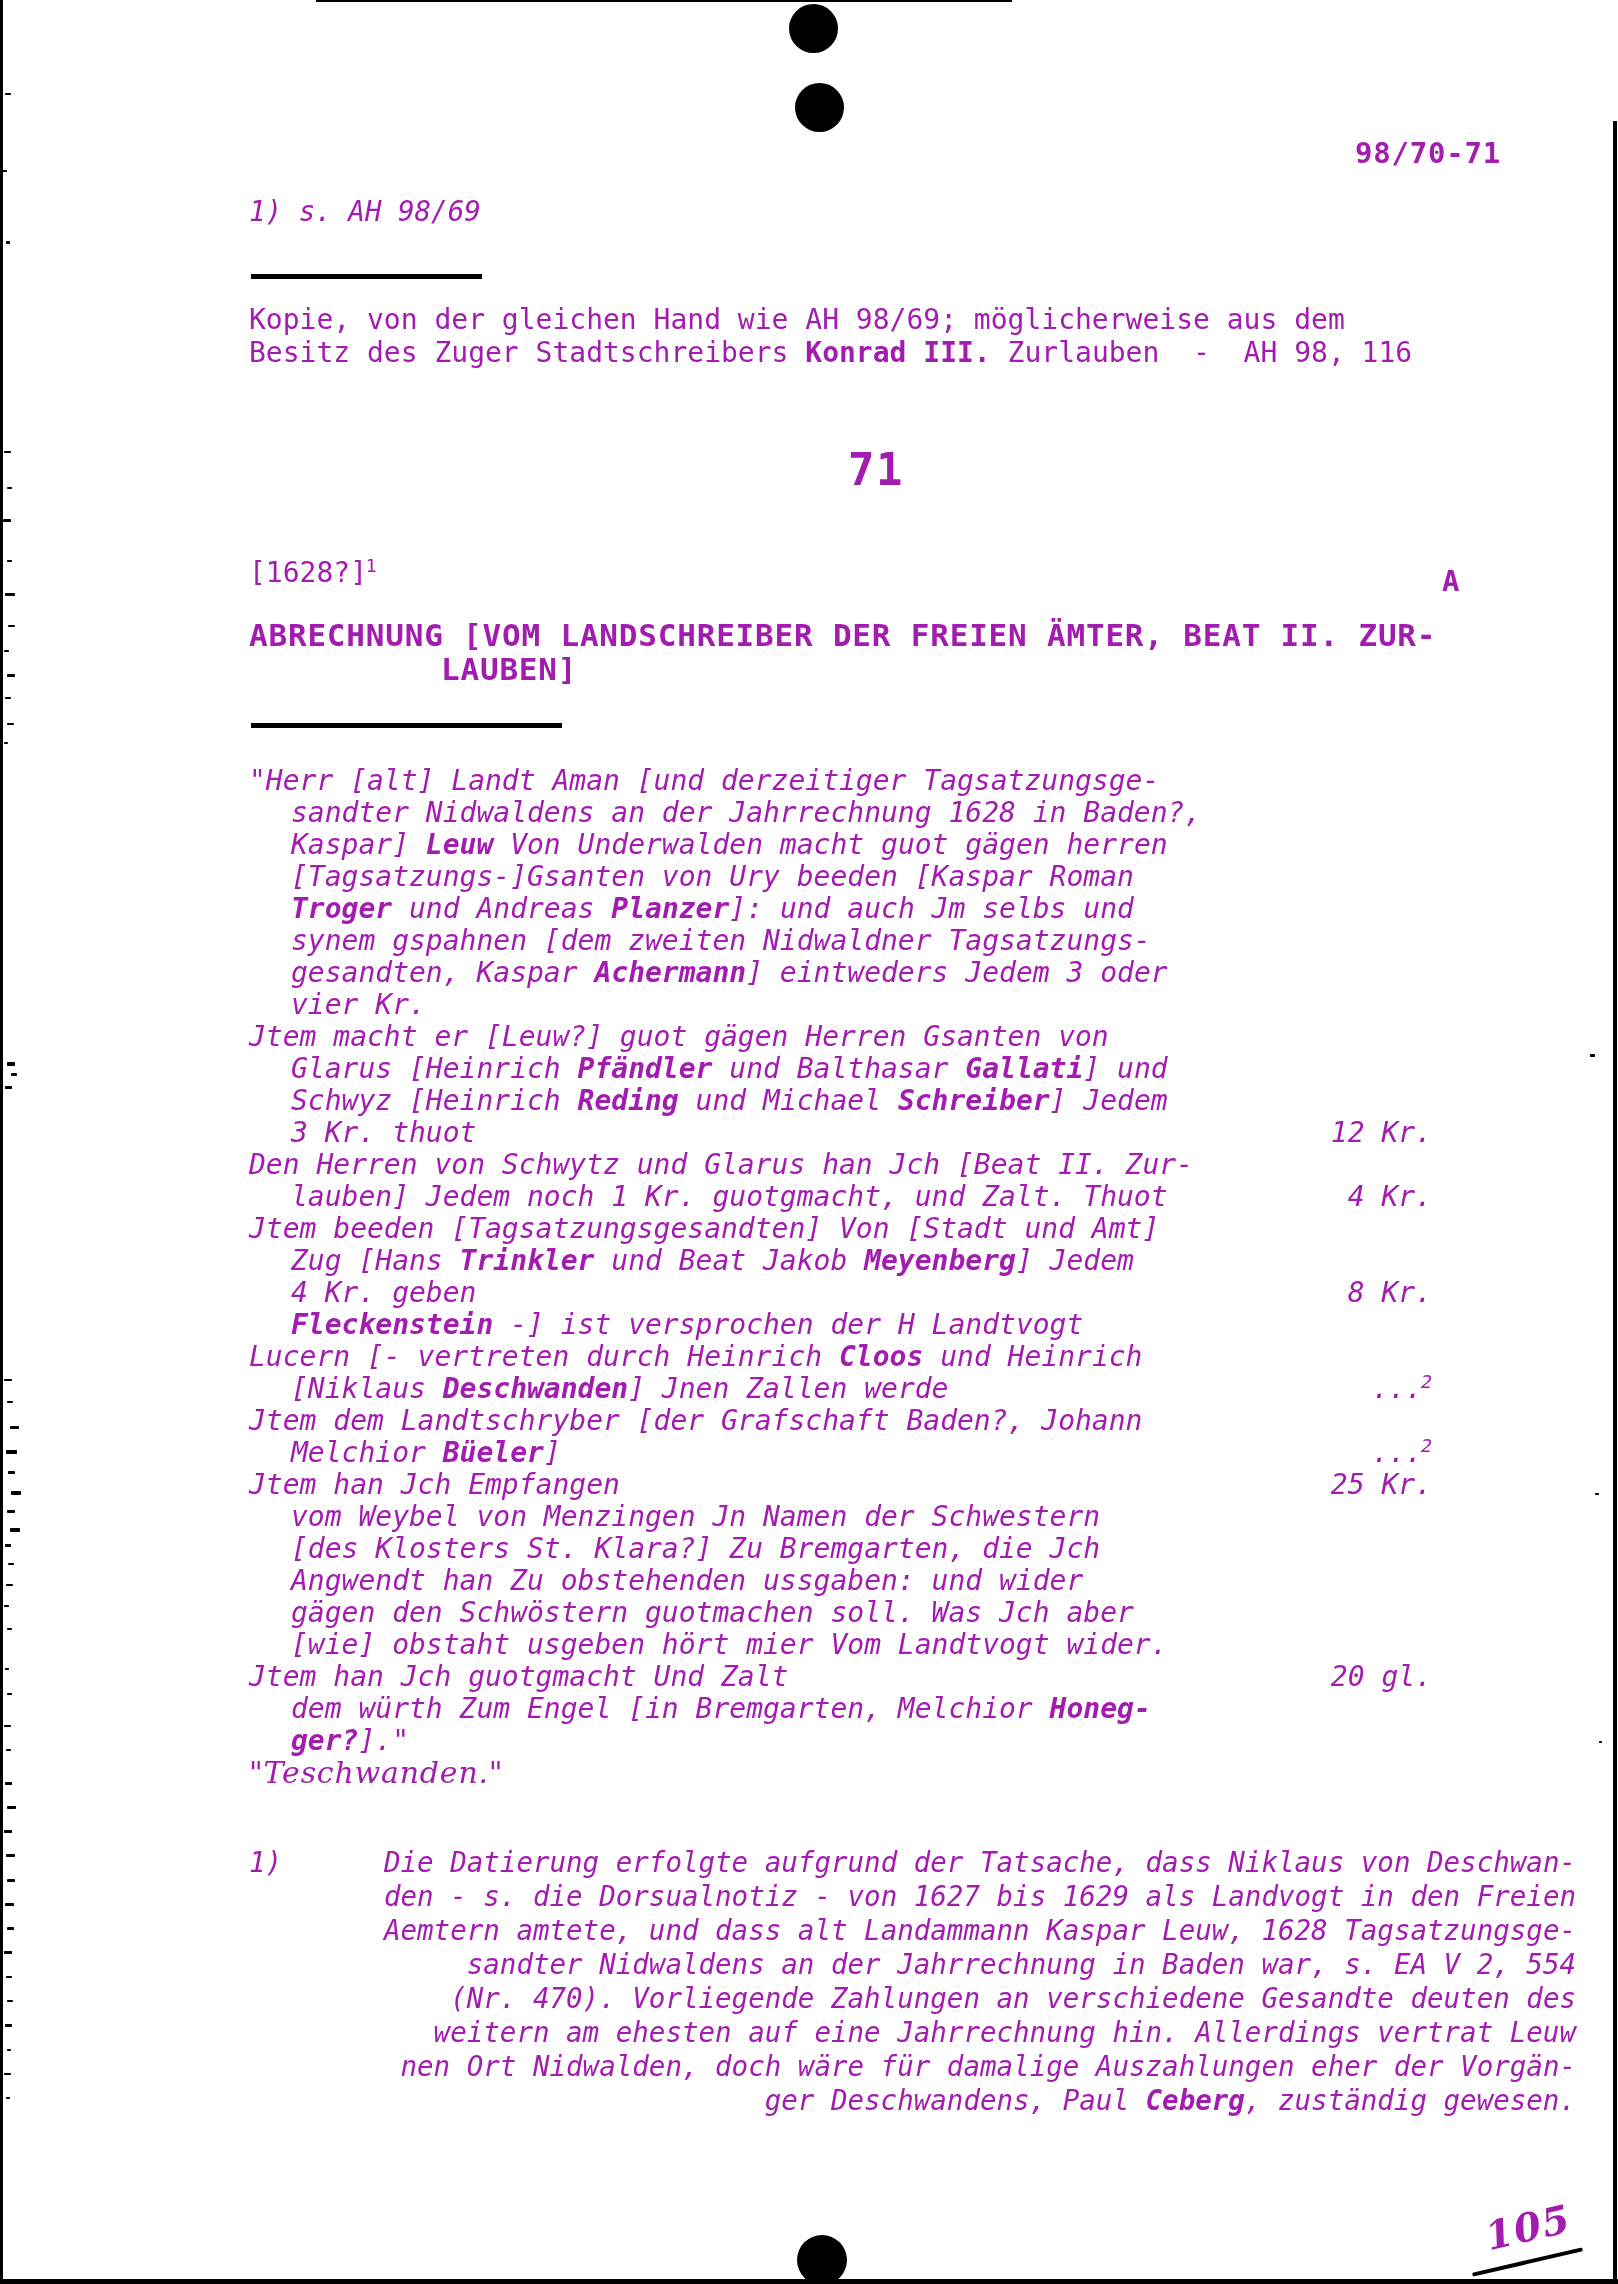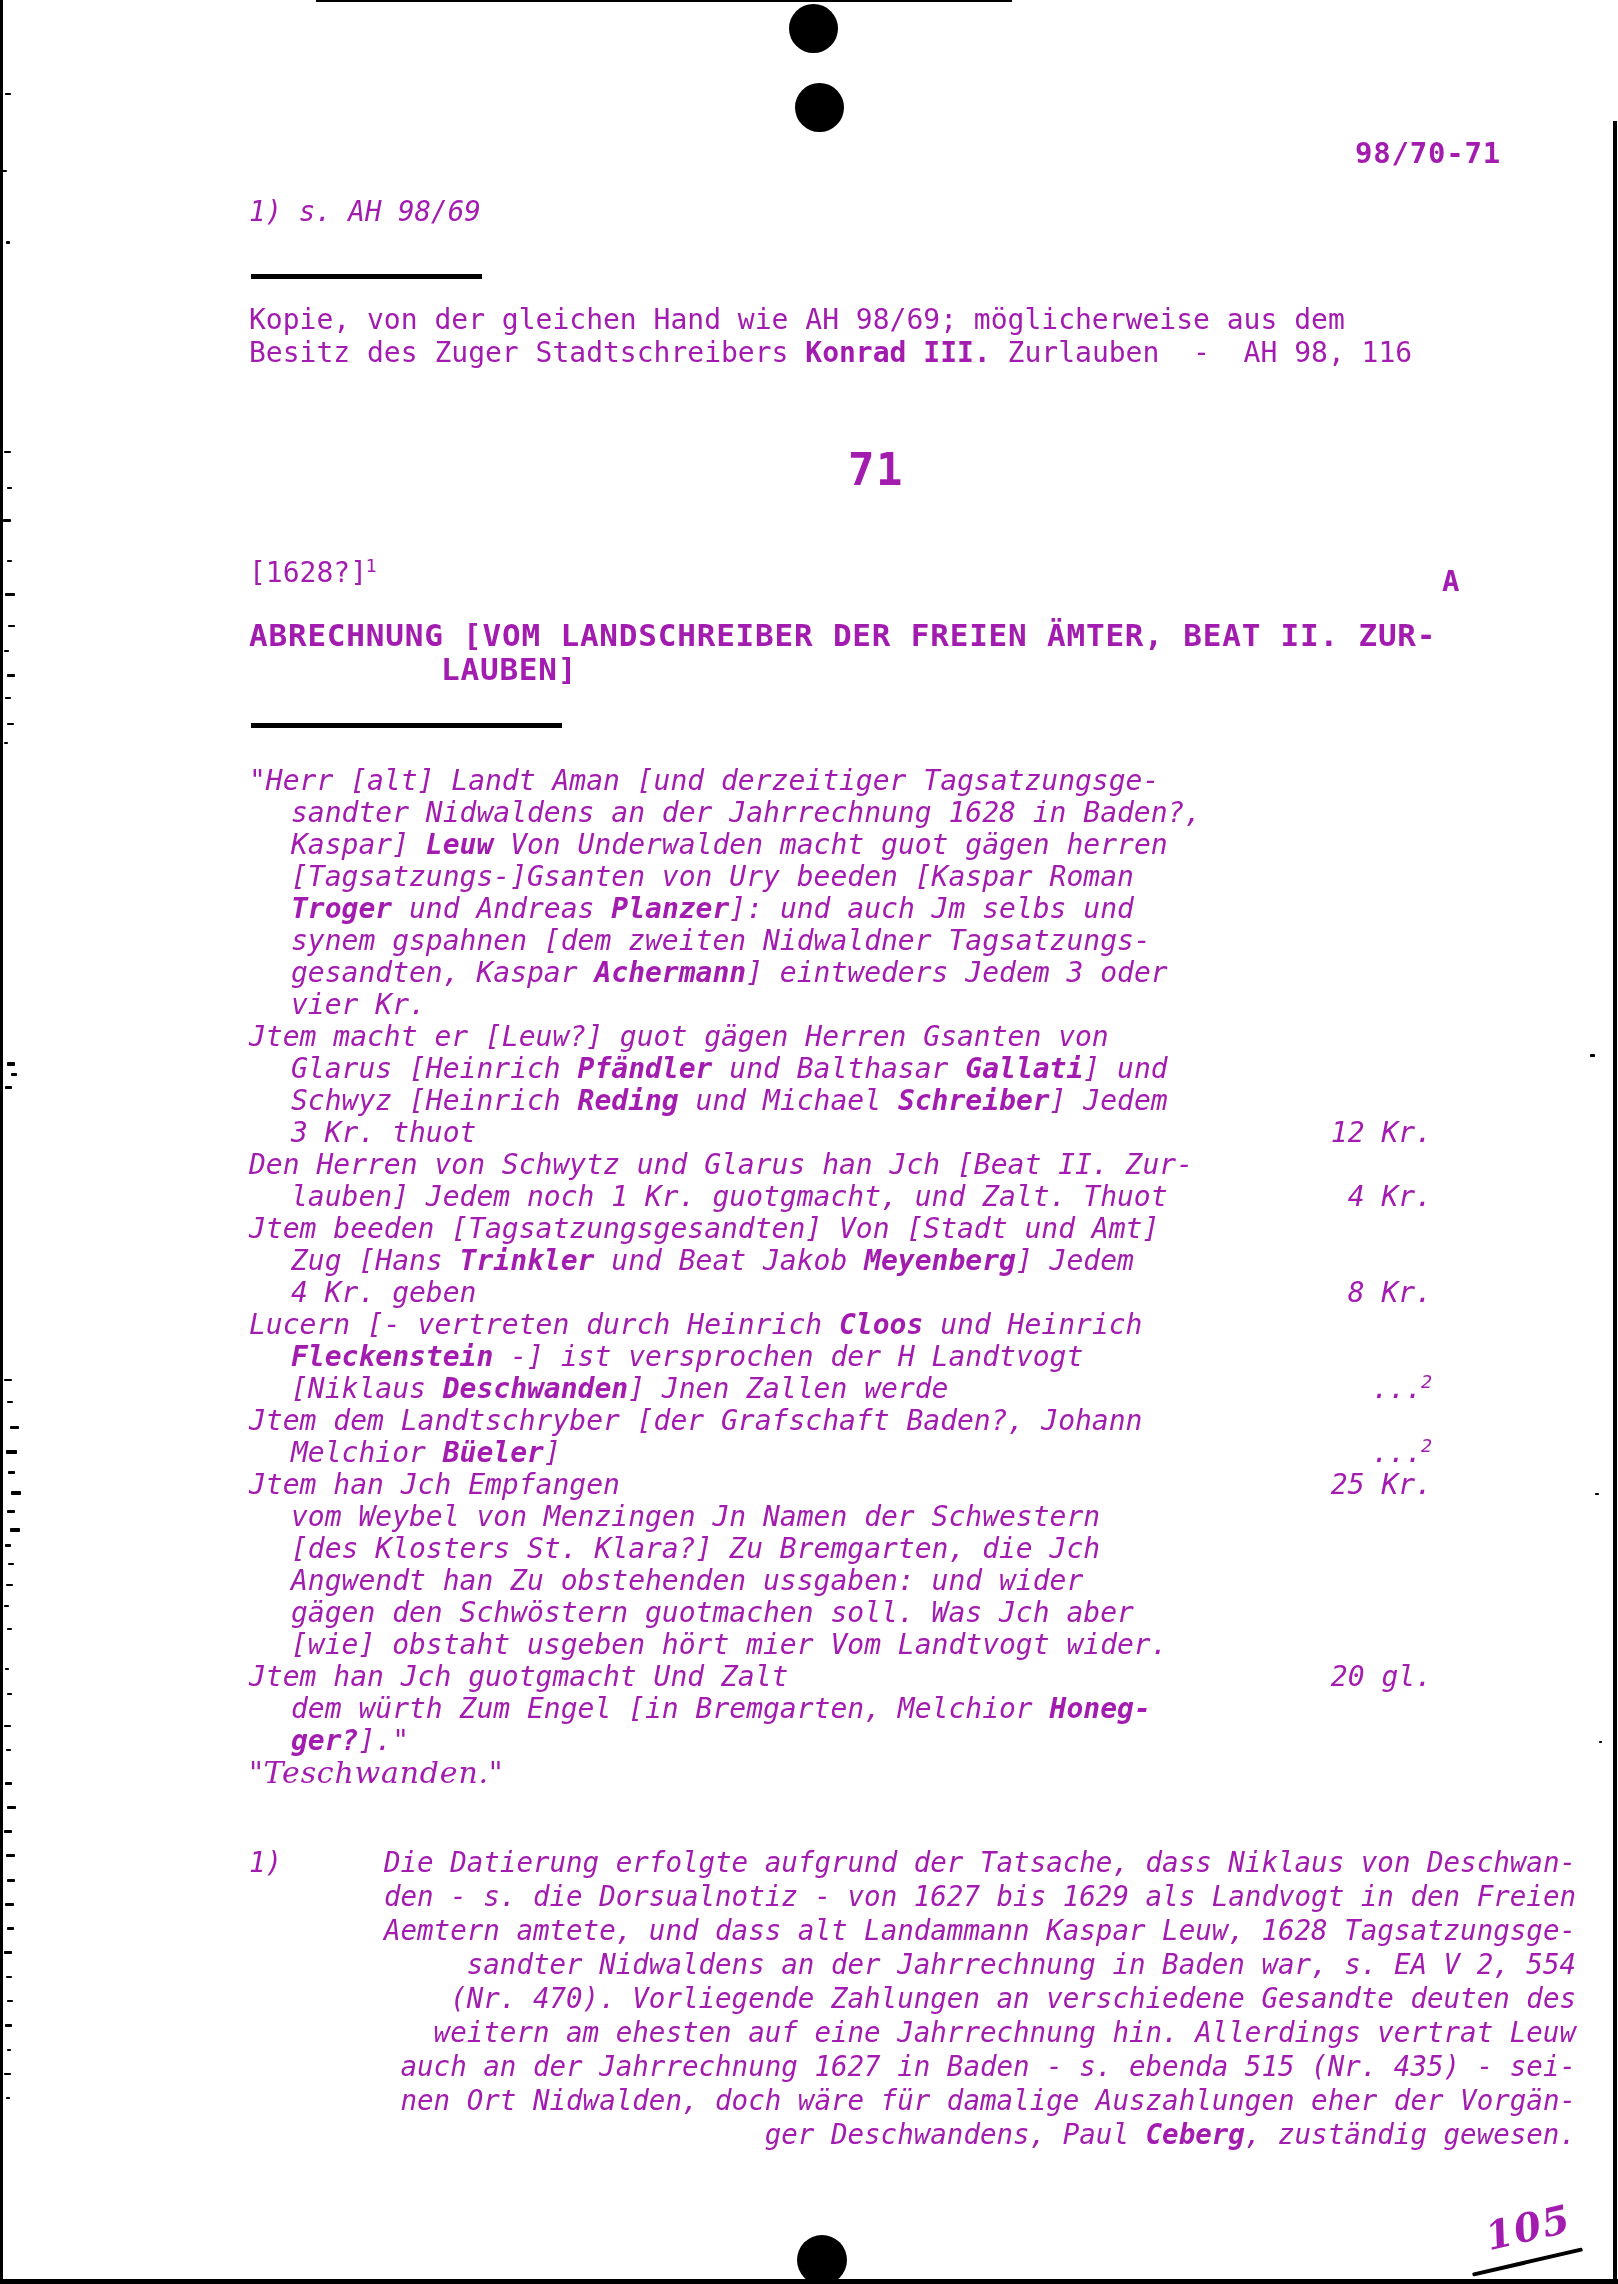--- a/index.html
+++ b/index.html
@@ -181,22 +181,22 @@
       <div class="bline ind"><span>vier Kr.</span></div>
       <div class="bline"><span>Jtem macht er [Leuw?] guot gägen Herren Gsanten von</span></div>
       <div class="bline ind"><span>Glarus [Heinrich <b>Pfändler</b> und Balthasar <b>Gallati</b>] und</span></div>
       <div class="bline ind"><span>Schwyz [Heinrich <b>Reding</b> und Michael <b>Schreiber</b>] Jedem</span></div>
       <div class="bline ind"><span>3 Kr. thuot</span><span class="amt">12 Kr.</span></div>
       <div class="bline"><span>Den Herren von Schwytz und Glarus han Jch [Beat II. Zur-</span></div>
       <div class="bline ind"><span>lauben] Jedem noch 1 Kr. guotgmacht, und Zalt. Thuot</span><span class="amt">4 Kr.</span></div>
       <div class="bline"><span>Jtem beeden [Tagsatzungsgesandten] Von [Stadt und Amt]</span></div>
       <div class="bline ind"><span>Zug [Hans <b>Trinkler</b> und Beat Jakob <b>Meyenberg</b>] Jedem</span></div>
       <div class="bline ind"><span>4 Kr. geben</span><span class="amt">8 Kr.</span></div>
+      <div class="bline ind"><span><b>Fleckenstein</b> -] ist versprochen der H Landtvogt</span></div>
       <div class="bline"><span>Lucern [- vertreten durch Heinrich <b>Cloos</b> und Heinrich</span></div>
-      <div class="bline ind"><span><b>Fleckenstein</b> -] ist versprochen der H Landtvogt</span></div>
       <div class="bline ind"><span>[Niklaus <b>Deschwanden</b>] Jnen Zallen werde</span><span class="amt">...<sup>2</sup></span></div>
       <div class="bline"><span>Jtem dem Landtschryber [der Grafschaft Baden?, Johann</span></div>
       <div class="bline ind"><span>Melchior <b>Büeler</b>]</span><span class="amt">...<sup>2</sup></span></div>
       <div class="bline"><span>Jtem han Jch Empfangen</span><span class="amt">25 Kr.</span></div>
       <div class="bline ind"><span>vom Weybel von Menzingen Jn Namen der Schwestern</span></div>
       <div class="bline ind"><span>[des Klosters St. Klara?] Zu Bremgarten, die Jch</span></div>
       <div class="bline ind"><span>Angwendt han Zu obstehenden ussgaben: und wider</span></div>
       <div class="bline ind"><span>gägen den Schwöstern guotmachen soll. Was Jch aber</span></div>
       <div class="bline ind"><span>[wie] obstaht usgeben hört mier Vom Landtvogt wider.</span></div>
       <div class="bline"><span>Jtem han Jch guotgmacht Und Zalt</span><span class="amt">20 gl.</span></div>
@@ -207,21 +207,20 @@
 
   <div class="footnote">
     <span class="fn-marker">1)</span>
     <div class="fn-lines">
         <div class="fn-line">Die Datierung erfolgte aufgrund der Tatsache, dass Niklaus von Deschwan-</div>
         <div class="fn-line">den - s. die Dorsualnotiz - von 1627 bis 1629 als Landvogt in den Freien</div>
         <div class="fn-line">Aemtern amtete, und dass alt Landammann Kaspar Leuw, 1628 Tagsatzungsge-</div>
         <div class="fn-line">sandter Nidwaldens an der Jahrrechnung in Baden war, s. EA V 2, 554</div>
         <div class="fn-line">(Nr. 470). Vorliegende Zahlungen an verschiedene Gesandte deuten des</div>
         <div class="fn-line">weitern am ehesten auf eine Jahrrechnung hin. Allerdings vertrat Leuw</div>
-        <div class="fn-line">auch an der Jahrrechnung 1627 in Baden - s. ebenda 515 (Nr. 435) - sei-</div>
         <div class="fn-line">nen Ort Nidwalden, doch wäre für damalige Auszahlungen eher der Vorgän-</div>
         <div class="fn-line">ger Deschwandens, Paul <b>Ceberg</b>, zuständig gewesen.</div>
       </div>
   </div>
 
   <div class="hw-page-number">105</div>
   <div class="hw-underline"></div>
 
 </div>
 

